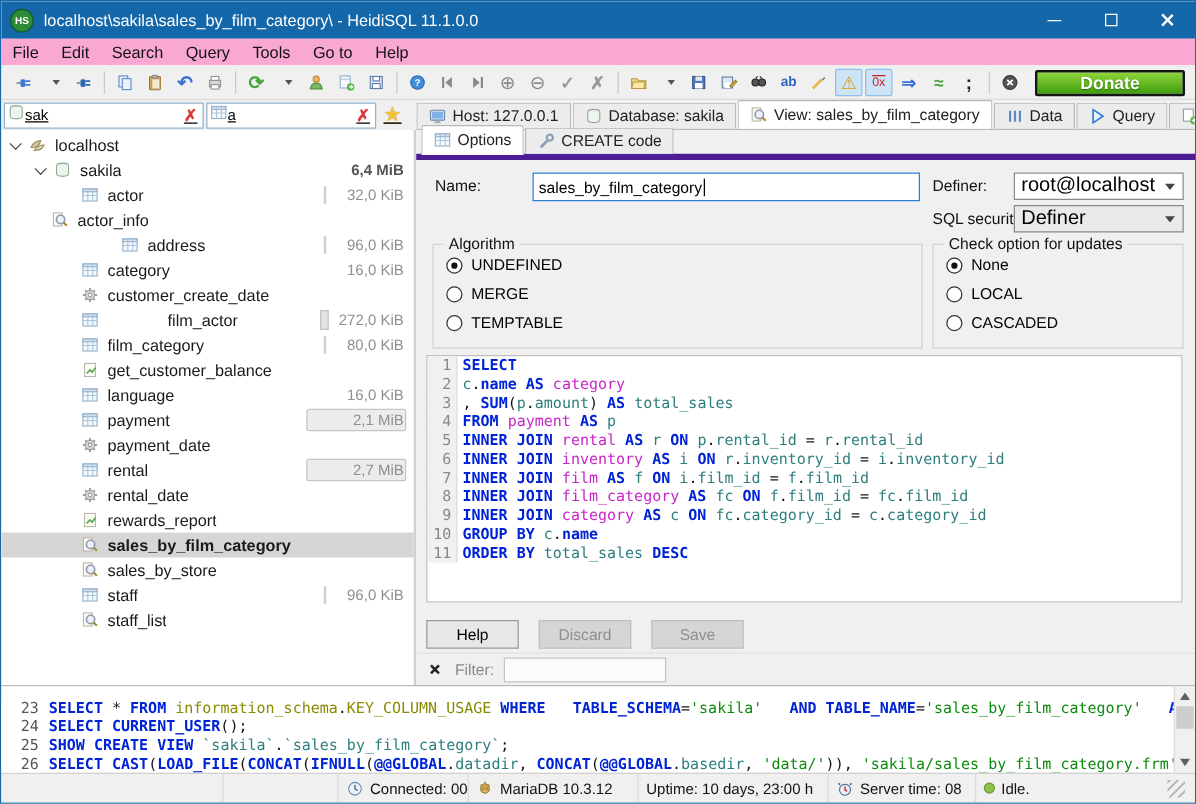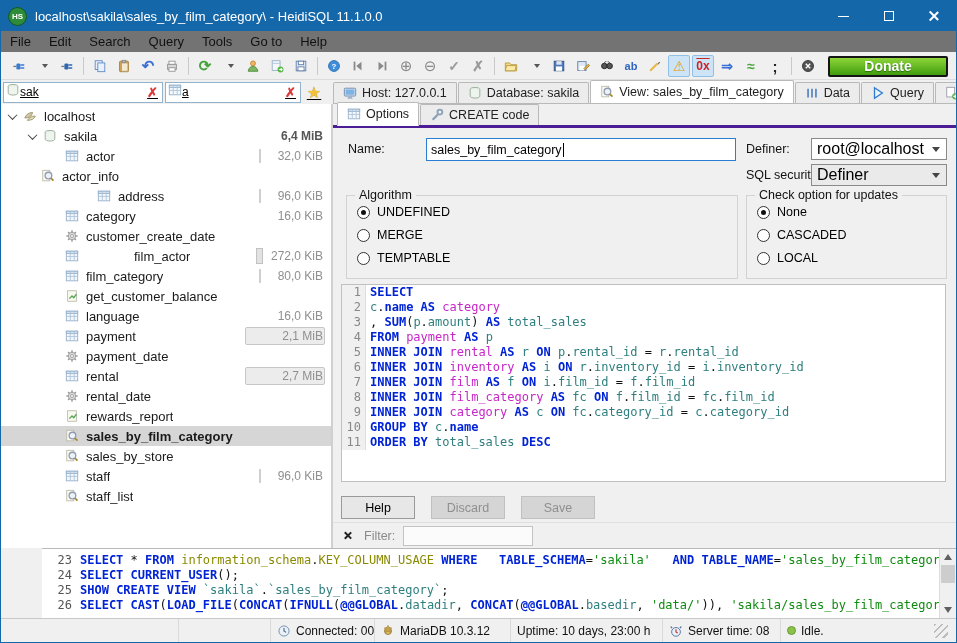--- a/index.html
+++ b/index.html
@@ -16,21 +16,21 @@
   .title { color:#fff; font-size:13px; flex:1; white-space:nowrap; overflow:hidden; }
   .winbtns { display:flex; height:30px; }
   .winbtn { width:45px; height:30px; display:flex; align-items:center; justify-content:center; }
   .ic-min { width:11px; height:1px; background:#fff; }
   .ic-max { width:10px; height:10px; border:1px solid #fff; }
   .ic-close { position:relative; width:12px; height:12px; }
   .ic-close:before,.ic-close:after { content:""; position:absolute; left:5px; top:0; width:1.5px; height:12px; background:#fff; }
   .ic-close:before { transform:rotate(45deg); } .ic-close:after { transform:rotate(-45deg); }
 
   
-  .menubar { height:22px; background:#737373; display:flex; align-items:center; font-size:13px;
+  .menubar { height:22px; background:#f9a8d4; display:flex; align-items:center; font-size:13px;
              border-bottom:1px solid #f0f0f0; flex:0 0 auto; }
   .menu-item { padding:2px 9px; color:#111; }
   .toolbar { height:27px; background:#f0f0f0; display:flex; align-items:center; padding-left:6px;
              border-bottom:1px solid #dcdcdc; flex:0 0 auto; }
   .tbtn { height:22px; min-width:22px; display:flex; align-items:center; justify-content:center;
           margin:0 1px; border:1px solid transparent; border-radius:2px; font-size:13px; }
   .tbtn.active { background:#cde4f7; border-color:#8fc0ea; }
   .tsep { width:1px; height:18px; background:#c9c9c9; margin:0 4px; }
   .tb-caret { width:0; height:0; border-left:3.5px solid transparent; border-right:3.5px solid transparent;
               border-top:4px solid #555; margin-left:3px; }
@@ -70,21 +70,21 @@
   .trow .ticon { margin-right:7px; display:flex; flex:0 0 auto; }
   .tlabel { overflow:hidden; }
   .szwrap { position:absolute; right:6px; top:1px; width:80px; height:18px; }
   .sztext { position:absolute; right:2px; top:2px; font-size:12px; color:#8f8f8f; z-index:2; }
   .bold-size { font-weight:bold; color:#555; }
   .bar-tick  { position:absolute; right:64px; top:2px; width:2px; height:14px; background:#cfcfcf; }
   .bar-tick2 { position:absolute; right:62px; top:1px; width:7px; height:16px; background:#e2e2e2; border:1px solid #c2c2c2; }
   .bar-pill  { position:absolute; right:0;  top:0;  width:80px; height:18px; background:#ececec; border:1px solid #c6c6c6; border-radius:2px; }
 
   .rightpanel { flex:1; display:flex; flex-direction:column; min-width:0; }
-  .subtabbar { height:24px; display:flex; align-items:flex-end; background:#f0f0f0; border-bottom:3px solid #4c1d95; padding-left:4px; flex:0 0 auto; }
+  .subtabbar { height:24px; display:flex; align-items:flex-end; background:#f0f0f0; border-bottom:5px solid #4c1d95; padding-left:4px; flex:0 0 auto; }
   .options-page { position:relative; flex:1; background:#f0f0f0; }
 
   .flabel { position:absolute; font-size:12.5px; color:#111; }
   .text-input { position:absolute; background:#fff; border:1px solid #2a7fd4; height:23px; display:flex;
                 align-items:center; padding:0 4px; font-size:12.5px; }
   .caret { display:inline-block; width:1px; height:14px; background:#000; margin-left:1px; }
   .combo { position:absolute; height:22px; border:1px solid #8a8a8a; background:#fff; display:flex;
            align-items:center; font-size:16px; padding-left:5px; }
   .combo.gray { background:#eaeaea; }
   .combo .arr { margin-left:auto; margin-right:6px; width:0; height:0; border-left:4px solid transparent;
@@ -117,21 +117,21 @@
 
   .filterbar { position:absolute; left:0; right:0; bottom:0; height:26px; background:#f0f0f0;
                border-top:1px solid #dfdfdf; display:flex; align-items:center; font-size:12.5px; color:#8a8a8a; }
   .fb-close { position:relative; width:9px; height:9px; margin:0 12px 0 10px; }
   .fb-close:before,.fb-close:after { content:""; position:absolute; left:4px; top:0; width:1.8px; height:9px; background:#222; }
   .fb-close:before { transform:rotate(45deg); } .fb-close:after { transform:rotate(-45deg); }
   .fb-input { width:130px; height:20px; border:1px solid #c3c3c3; background:#fbfbfb; margin-left:8px; }
 
   
   .logpanel { position:relative; height:70px; background:#fff; border-top:1px solid #b9b9b9; flex:0 0 auto;
-              font-family:"DejaVu Sans Mono", monospace; font-size:12px; overflow:hidden; padding-top:4px;margin-left:41px; }
+              font-family:"DejaVu Sans Mono", monospace; font-size:12px; overflow:hidden; padding-top:10px; }
   .logpanel .crow .ln { width:34px; background:#fff; border-right:none; color:#555; }
   .logscroll { position:absolute; right:0; top:0; bottom:0; width:17px; background:#f0f0f0; border-left:1px solid #dcdcdc; }
   .sarrow { position:absolute; left:4px; width:0; height:0; border-left:4.5px solid transparent; border-right:4.5px solid transparent; }
   .sarrow.up { top:5px; border-bottom:6px solid #606060; }
   .sarrow.down { bottom:5px; border-top:6px solid #606060; }
   .sthumb { position:absolute; left:1px; top:16px; width:14px; height:18px; background:#cdcdcd; }
 
   
   .statusbar { height:24px; background:#f0f0f0; border-top:1px solid #c8c8c8; display:flex; align-items:center;
                font-size:12px; color:#111; flex:0 0 auto; }
@@ -312,21 +312,21 @@
         <span class="tbtn">
           <svg viewBox="0 0 16 16" width="14" height="14">
             <path d="M2.5 13.5l8-8" stroke="#e8b84a" stroke-width="2.5"></path>
             <path d="M10.5 5.5l2.5-2.5 1 1-2.5 2.5z" fill="#777"></path>
           </svg>
         </span>
         <span class="tbtn active">
           <span style="color:#e09a00;font-size:14px;">⚠</span>
         </span>
         <span class="tbtn active">
-          <span style="color:#cc2222;font-size:12px;font-weight:bold;text-decoration:overline;">0x</span>
+          <span style="color:#cc2222;font-size:10px;font-weight:normal;text-decoration:overline;">0x</span>
         </span>
         <span class="tbtn">
           <span style="color:#3a6fd8;font-size:14px;font-weight:bold;">⇒</span>
         </span>
         <span class="tbtn">
           <span style="color:#49a33c;font-size:14px;font-weight:bold;">≈</span>
         </span>
         <span class="tbtn">
           <span style="color:#222;font-size:15px;font-weight:bold;">;</span>
         </span>
@@ -726,25 +726,25 @@
         </div>
         <div class="groupbox" style="left:413px;top:67px;width:201px;height:84px;">
           <span class="gb-title">Check option for updates</span>
           <div id="check-radios">
               <label class="radio-row">
                 <span class="radio sel"></span>
                 <span>None</span>
               </label>
               <label class="radio-row">
                 <span class="radio"></span>
-                <span>CASCADED</span>
+                <span>LOCAL</span>
               </label>
               <label class="radio-row">
                 <span class="radio"></span>
-                <span>LOCAL</span>
+                <span>CASCADED</span>
               </label>
             </div>
         </div>
 
         <div class="editor" id="editor-lines">
             <div class="crow"><span class="ln">1</span><span class="code"><span class="tk-kw">SELECT</span></span></div>
             <div class="crow"><span class="ln">2</span><span class="code"><span class="tk-id">c</span><span class="tk-pl">.</span><span class="tk-kw">name</span><span class="tk-pl"> </span><span class="tk-kw">AS</span><span class="tk-pl"> </span><span class="tk-tbl">category</span></span></div>
             <div class="crow"><span class="ln">3</span><span class="code"><span class="tk-pl">, </span><span class="tk-kw">SUM</span><span class="tk-pl">(</span><span class="tk-id">p</span><span class="tk-pl">.</span><span class="tk-id">amount</span><span class="tk-pl">) </span><span class="tk-kw">AS</span><span class="tk-pl"> </span><span class="tk-id">total_sales</span></span></div>
             <div class="crow"><span class="ln">4</span><span class="code"><span class="tk-kw">FROM</span><span class="tk-pl"> </span><span class="tk-tbl">payment</span><span class="tk-pl"> </span><span class="tk-kw">AS</span><span class="tk-pl"> </span><span class="tk-id">p</span></span></div>
             <div class="crow"><span class="ln">5</span><span class="code"><span class="tk-kw">INNER JOIN</span><span class="tk-pl"> </span><span class="tk-tbl">rental</span><span class="tk-pl"> </span><span class="tk-kw">AS</span><span class="tk-pl"> </span><span class="tk-id">r</span><span class="tk-pl"> </span><span class="tk-kw">ON</span><span class="tk-pl"> </span><span class="tk-id">p</span><span class="tk-pl">.</span><span class="tk-id">rental_id</span><span class="tk-pl"> = </span><span class="tk-id">r</span><span class="tk-pl">.</span><span class="tk-id">rental_id</span></span></div>

